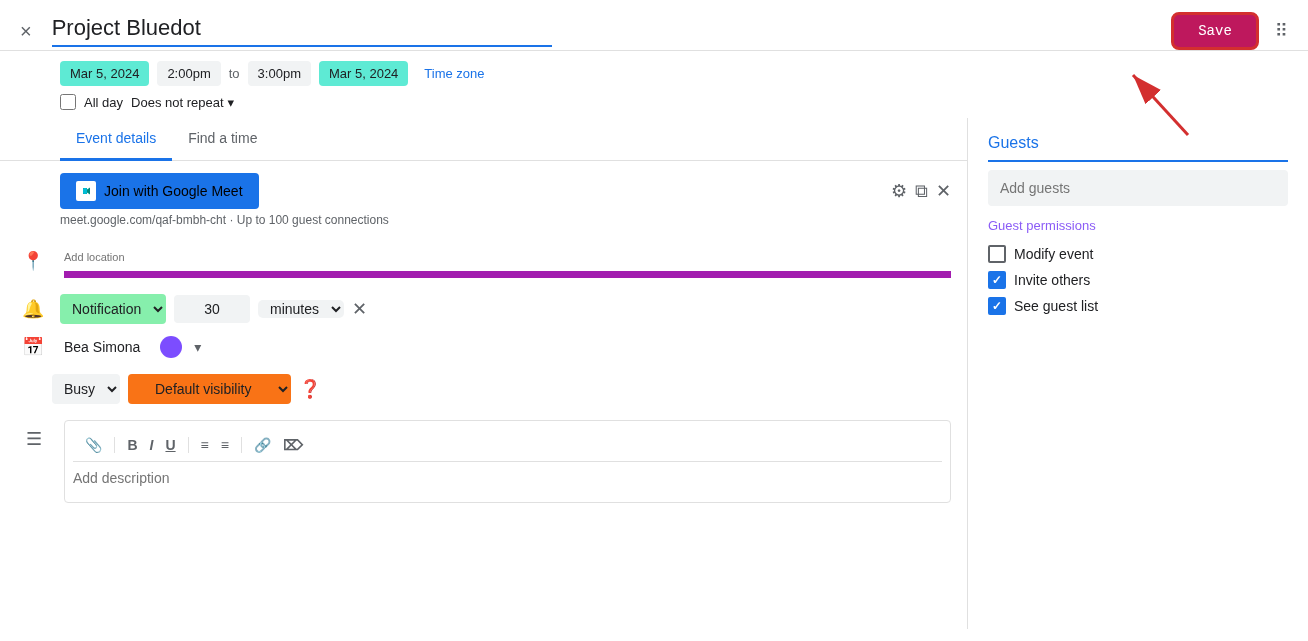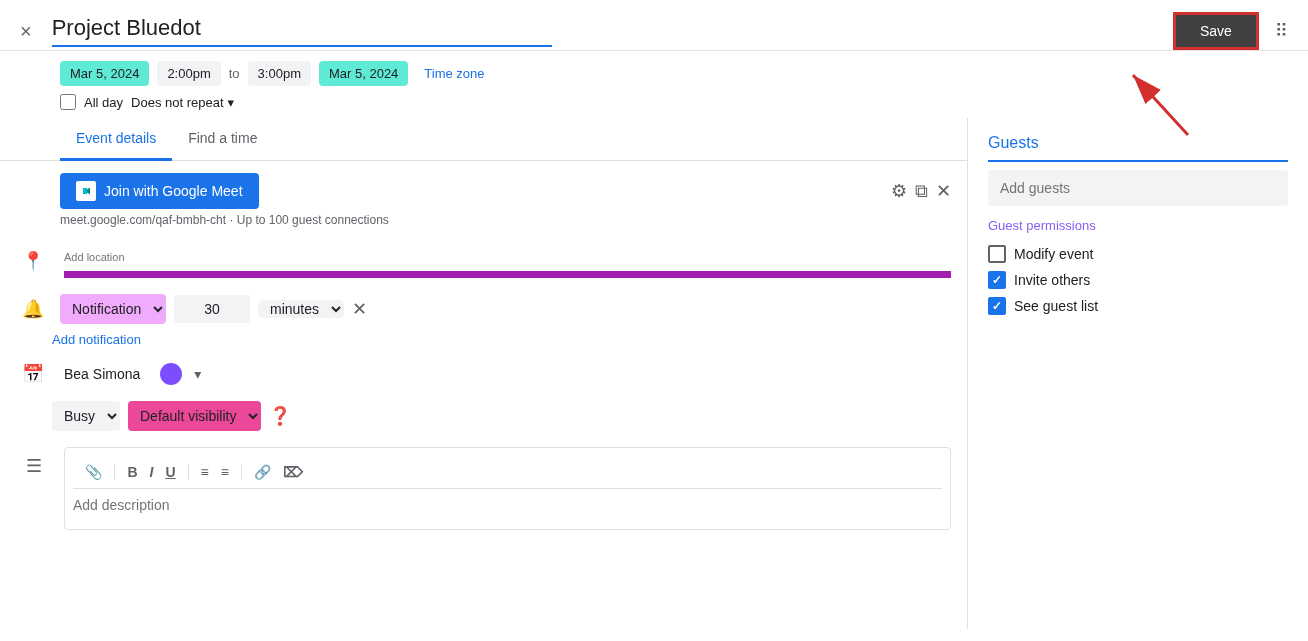--- a/index.html
+++ b/index.html
@@ -13,22 +13,22 @@
     .close-btn {
       background: none; border: none; cursor: pointer; font-size: 20px; color: #5f6368;
       display: flex; align-items: center; padding: 4px;
     }
     .event-title {
       font-size: 22px; font-weight: 400; color: #202124; border: none; outline: none;
       border-bottom: 2px solid #1a73e8; width: 500px; padding-bottom: 4px;
     }
     .top-right { display: flex; align-items: center; gap: 12px; }
     .save-btn {
-      background: #404040; color: #fff; border: 3px solid #d32f2f; border-radius: 0;
-      padding: 8px 24px; font-size: 14px; font-weight: 500; cursor: pointer;
+      background: #be185d; color: #fff; border: 3px solid #d32f2f; border-radius: 8px;
+      padding: 8px 24px; font-size: 14px; font-weight: 500; cursor: pointer; font-family: Liberation Mono, monospace;
     }
     .grid-icon { font-size: 18px; color: #5f6368; cursor: pointer; padding: 4px; }
 
     .date-row {
       display: flex; align-items: center; gap: 8px; padding: 10px 16px 4px 60px;
     }
     .date-chip {
       background: #5eead4; border: none; border-radius: 4px; padding: 5px 10px;
       font-size: 13px; cursor: pointer; color: #202124;
     }
@@ -65,21 +65,21 @@
     .tab {
       padding: 12px 16px; font-size: 14px; cursor: pointer; border: none; background: none;
       color: #5f6368; border-bottom: 3px solid transparent; margin-bottom: -1px;
     }
     .tab.active { color: #1a73e8; border-bottom: 3px solid #1a73e8; font-weight: 500; }
 
     .meet-section {
       display: flex; align-items: flex-start; padding: 12px 16px 8px 60px;
     }
     .meet-btn {
-      background: #1a73e8; color: #ffffff; border: none; border-radius: 4px;
+      background: #1a73e8; color: #000000; border: none; border-radius: 4px;
       padding: 8px 16px; font-size: 14px; font-weight: 500; cursor: pointer;
       display: flex; align-items: center; gap: 8px;
     }
     .meet-controls { display: flex; gap: 8px; margin-left: auto; align-items: center; }
     .meet-icon-btn { background: none; border: none; cursor: pointer; color: #5f6368; font-size: 18px; }
     .meet-link { font-size: 12px; color: #5f6368; margin-top: 4px; padding-left: 0; }
     .meet-left { display: flex; flex-direction: column; }
     .meet-row { display: flex; align-items: center; width: 100%; }
 
     .location-row {
@@ -87,21 +87,21 @@
     }
     .location-input {
       flex: 1; border: none; outline: none; border-bottom: 7px solid #a21caf;
       padding: 8px 0; font-size: 11px; color: #be185d; background: none;
     }
 
     .notif-row {
       display: flex; align-items: center; gap: 8px; padding: 8px 16px 4px 16px;
     }
     .notif-select {
-      background: #f0abfc; border: none; border-radius: 4px; padding: 6px 8px;
+      background: #86efac; border: none; border-radius: 4px; padding: 6px 8px;
       font-size: 14px; color: #202124; cursor: pointer;
     }
     .notif-number {
       background: #f1f3f4; border: none; border-radius: 4px; padding: 6px 8px;
       font-size: 14px; color: #202124; width: 76px; text-align: center;
     }
     .notif-unit {
       background: #f1f3f4; border: none; border-radius: 5px; padding: 0 8px;
       font-size: 14px; color: #202124; cursor: pointer;
     }
@@ -118,21 +118,21 @@
     .cal-dropdown { background: none; border: none; cursor: pointer; color: #5f6368; font-size: 14px; }
 
     .status-row {
       display: flex; align-items: center; gap: 8px; padding: 8px 16px 8px 52px;
     }
     .status-select {
       background: #f1f3f4; border: none; border-radius: 4px; padding: 6px 8px;
       font-size: 14px; color: #202124; cursor: pointer;
     }
     .visibility-select {
-      background: #ec4899; border: none; border-radius: 4px; padding: 6px 8px;
+      background: #f97316; border: none; border-radius: 4px; padding: 6px 23px;
       font-size: 14px; color: #202124; cursor: pointer;
     }
     .help-icon { color: #5f6368; font-size: 18px; cursor: pointer; }
 
     .desc-row {
       display: flex; align-items: flex-start; gap: 12px; padding: 8px 16px;
     }
     .desc-editor {
       flex: 1; border: 1px solid #e0e0e0; border-radius: 4px; padding: 8px;
     }
@@ -267,21 +267,20 @@
       </div>
       <select class="notif-select">
         <option>Notification</option>
       </select>
       <input class="notif-number" type="text" value="30" style="">
       <select class="notif-unit">
         <option>minutes</option>
       </select>
       <button class="notif-remove">✕</button>
     </div>
-    <button class="add-notif">Add notification</button>
 
     <div class="calendar-row">
       <div class="left-icon-col">
         <span style="color:#5f6368; font-size:18px;">📅</span>
       </div>
       <span class="cal-name">Bea Simona</span>
       <div class="cal-color" style="background:#7c4dff; width:22px; height:22px; border-radius:50%; display:inline-block; margin-left:8px;"></div>
       <button class="cal-dropdown">▾</button>
     </div>
 

